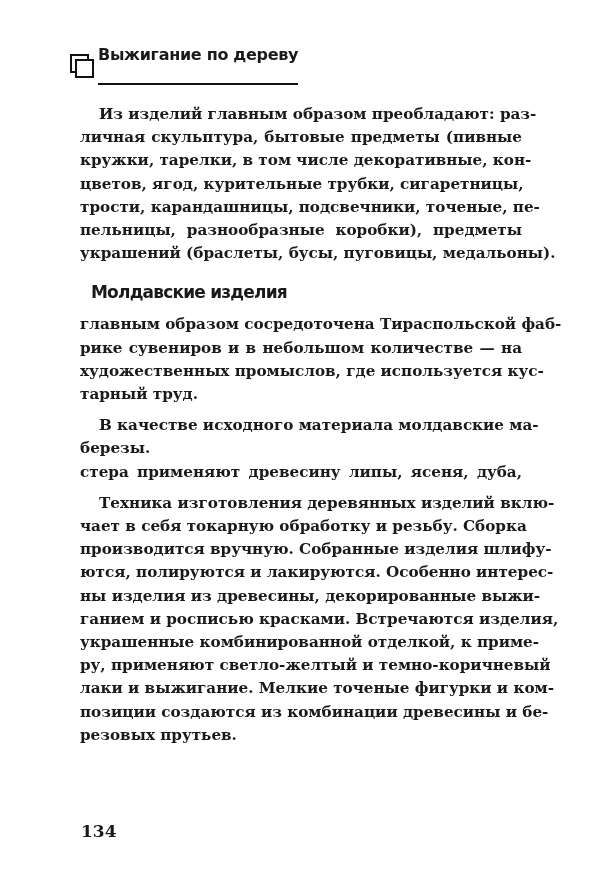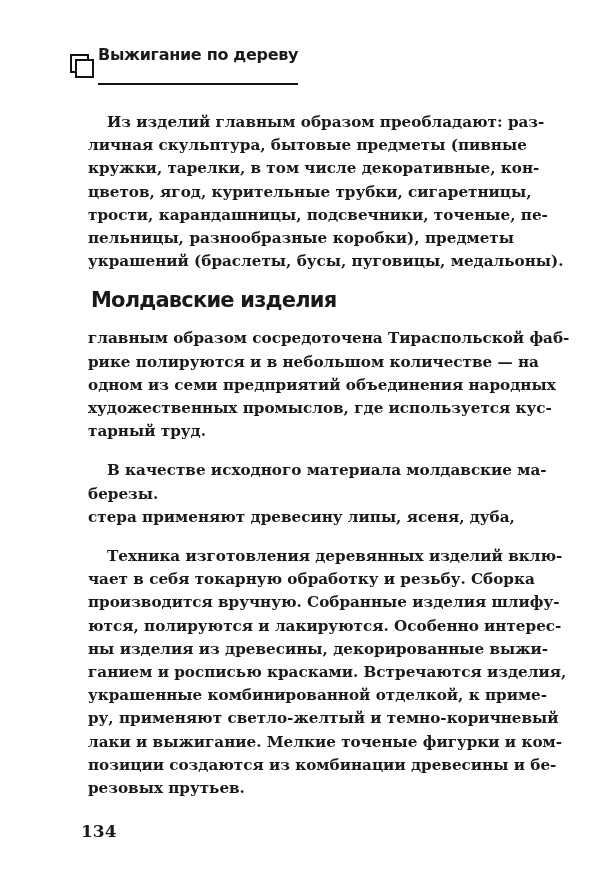--- a/index.html
+++ b/index.html
@@ -16,26 +16,26 @@
     .book-icon .sq2 { left: 5px; top: 5px; }
     .running-title {
       font-family: "DejaVu Sans", sans-serif; font-size: 16px; font-weight: bold;
       border-bottom: 2px solid #111; line-height: 18px; padding-bottom: 19px; letter-spacing: -0.3px;
     }
     .page-body {
       position: absolute; left: 72px; top: 95px; width: 458px;
       font-family: "DejaVu Serif", serif; font-size: 15.2px; font-weight: bold;
       line-height: 23.2px;
     }
-    .para { margin: 16px; text-align: justify; }
+    .para { margin: 8px; text-align: justify; }
     .line { display: block; text-align-last: justify; white-space: nowrap; }
     .line.last { text-align-last: left; }
     .indent { text-indent: 19px; }
     .section-heading {
-      font-family: "DejaVu Sans", sans-serif; font-size: 21px; font-weight: bold;
+      font-family: "DejaVu Sans", sans-serif; font-size: 17px; font-weight: bold;
       letter-spacing: -0.8px; margin: 16px 0 10px 19px; line-height: 22px;
     }
     .para + .para { margin-top: 4px; }
     .page-number {
       position: absolute; left: 73px; top: 821px;
       font-family: "DejaVu Serif", serif; font-weight: bold; font-size: 17px; margin-left: 8px;
     }
   </style>
 </head>
 <body>
@@ -56,22 +56,21 @@
     <span class="line">цветов, ягод, курительные трубки, сигаретницы,</span>
     <span class="line">трости, карандашницы, подсвечники, точеные, пе-</span>
     <span class="line">пельницы, разнообразные коробки), предметы</span>
     <span class="line">украшений (браслеты, бусы, пуговицы, медальоны).</span>
   </p>
 
   <div class="section-heading">Молдавские изделия</div>
 
   <p class="para">
     <span class="line">главным образом сосредоточена Тираспольской фаб-</span>
-    <span class="line">рике полируются и в небольшом количестве — на</span>
-    <span class="line">одном из семи предприятий объединения народных</span>
+    <span class="line">рике сувениров и в небольшом количестве — на</span>
     <span class="line">художественных промыслов, где используется кус-</span>
     <span class="line last">тарный труд.</span>
   </p>
 
   <p class="para">
     <span class="line indent">В качестве исходного материала молдавские ма-</span>
     <span class="line last">березы.</span>
     <span class="line">стера применяют древесину липы, ясеня, дуба,</span>
   </p>
 

